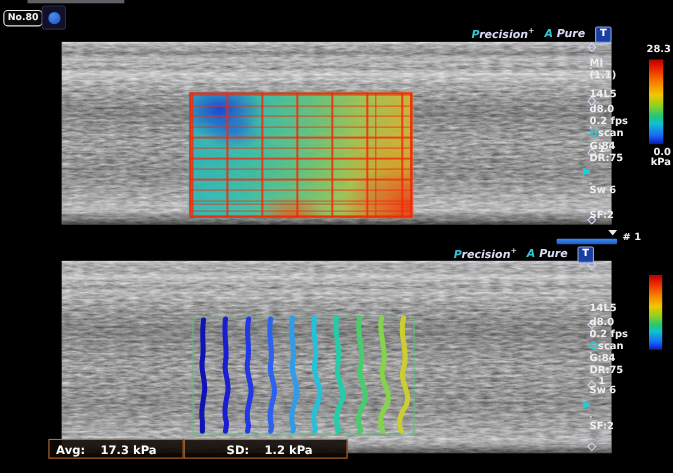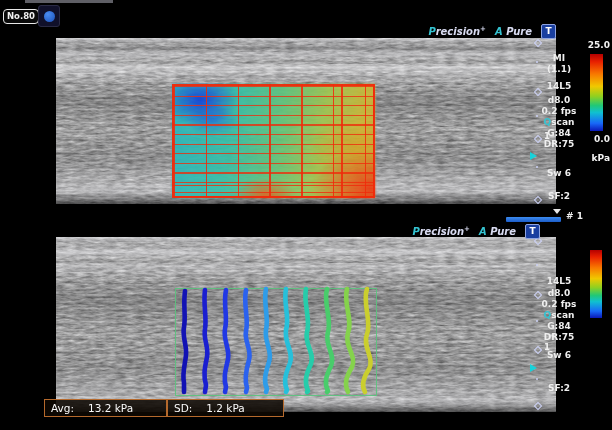--- a/index.html
+++ b/index.html
@@ -64,21 +64,21 @@
   .brand-row{width:180px;height:16px;display:flex;justify-content:flex-end;align-items:center;gap:9px;
              font-size:10px;font-weight:700;font-style:italic;color:#d9dcf2;}
   .brand-top{left:376px;top:23px;}
   .brand-bot{left:360px;top:223px;}
   .cy{color:#35c4d2;}
   .sup{font-size:7px;vertical-align:super;font-style:normal;}
   .t-btn{width:13px;height:13px;background:#1a3fa0;border:1px solid #8fa4e0;border-radius:2px;
          color:#fff;font-size:9px;font-weight:700;font-style:normal;line-height:13px;text-align:center;}
 
   
-  .side-line{position:absolute;left:536px;width:46px;text-align:center;font-size:9px;font-weight:700;
+  .side-line{position:absolute;left:536px;width:46px;text-align:left;font-size:9px;font-weight:700;
              color:#efefef;white-space:nowrap;letter-spacing:0;}
 
   
   .cbar{background:linear-gradient(180deg,#b40000 0%,#e82000 10%,#f87800 26%,#f0c800 42%,
         #90d020 55%,#20c878 67%,#10c0d0 76%,#1868f8 90%,#0a18b8 100%);}
   .cbar-top{left:590px;top:54px;width:13px;height:77px;}
   .cbar-bottom{left:590px;top:250px;width:12px;height:68px;}
   .cbar-label{position:absolute;left:582px;width:28px;text-align:right;font-size:9px;font-weight:700;color:#f2f2f2;}
 
   
@@ -87,24 +87,24 @@
   .frame-label{left:566px;top:211px;font-size:9px;font-weight:700;color:#f0f0f0;}
 
   
   .dmark{position:absolute;width:4px;height:4px;border:1px solid #cdd2f6;transform:rotate(45deg);background:transparent;}
   .dot{position:absolute;width:2px;height:2px;background:#cdd2f6;border-radius:50%;}
   .mk-num{position:absolute;font-size:8.5px;font-weight:700;color:#f0f0f0;}
   .cyan-arrow{position:absolute;width:0;height:0;border-left:7px solid #18d2da;border-top:4px solid transparent;border-bottom:4px solid transparent;}
 
   
   .meas-row{left:44px;top:399px;display:flex;}
-  .meas-box{height:16px;border:1.5px solid #b5692c;background:rgba(14,8,2,0.88);display:flex;align-items:center;
-            font-size:10.5px;font-weight:400;color:#fafafa;}
+  .meas-box{height:16px;border:1.5px solid #b5692c;background:rgba(14,8,2,0.88);display:flex;align-items:flex-end;
+            font-size:10.5px;font-weight:700;color:#fafafa;}
   .meas-avg{width:121px;}
-  .meas-sd{width:115px;}
+  .meas-sd{width:115px;padding-left:32px;}
   .meas-label{margin-left:6px;}
   .meas-value{margin-left:14px;}
 </style>
 </head>
 <body>
 
 <div class="screen">
 
   <svg width="0" height="0" style="position:absolute">
     <defs>
@@ -195,44 +195,44 @@
   <div class="side-line" style="top:64px">(1.1)</div>
   <div class="side-line" style="top:81px">14L5</div>
   <div class="side-line" style="top:95px">d8.0</div>
   <div class="side-line" style="top:106px">0.2 fps</div>
   <div class="side-line" style="top:117px"><span class="cy">Q</span><span>scan</span></div>
   <div class="side-line" style="top:128px">G:84</div>
   <div class="side-line" style="top:139px">DR:75</div>
   <div class="side-line" style="top:168px">Sw 6</div>
   <div class="side-line" style="top:191px">SF:2</div>
 
-  <div class="cbar-label" style="top:40px">25.0</div>
+  <div class="cbar-label" style="top:40px">28.3</div>
   <div class="abs cbar cbar-top"></div>
   <div class="cbar-label" style="top:134px">0.0</div>
-  <div class="cbar-label" style="top:153px">kPa</div>
+  <div class="cbar-label" style="top:143px">kPa</div>
 
   <div class="abs frame-bar"></div>
   <div class="abs frame-tri"></div>
   <div class="abs frame-label"># 1</div>
 
   <div class="side-line" style="top:276px">14L5</div>
   <div class="side-line" style="top:288px">d8.0</div>
   <div class="side-line" style="top:299px">0.2 fps</div>
   <div class="side-line" style="top:310px"><span class="cy">Q</span><span>scan</span></div>
   <div class="side-line" style="top:321px">G:84</div>
   <div class="side-line" style="top:332px">DR:75</div>
   <div class="side-line" style="top:350px">Sw 6</div>
   <div class="side-line" style="top:383px">SF:2</div>
 
   <div class="abs cbar cbar-bottom"></div>
 
   <div class="abs meas-row">
     <div class="meas-box meas-avg">
       <span class="meas-label">Avg:</span>
-      <span class="meas-value">13.2 kPa</span>
+      <span class="meas-value">17.3 kPa</span>
     </div>
     <div class="meas-box meas-sd">
       <span class="meas-label">SD:</span>
       <span class="meas-value">1.2 kPa</span>
     </div>
   </div>
 
 </div>
 
 </body></html>

